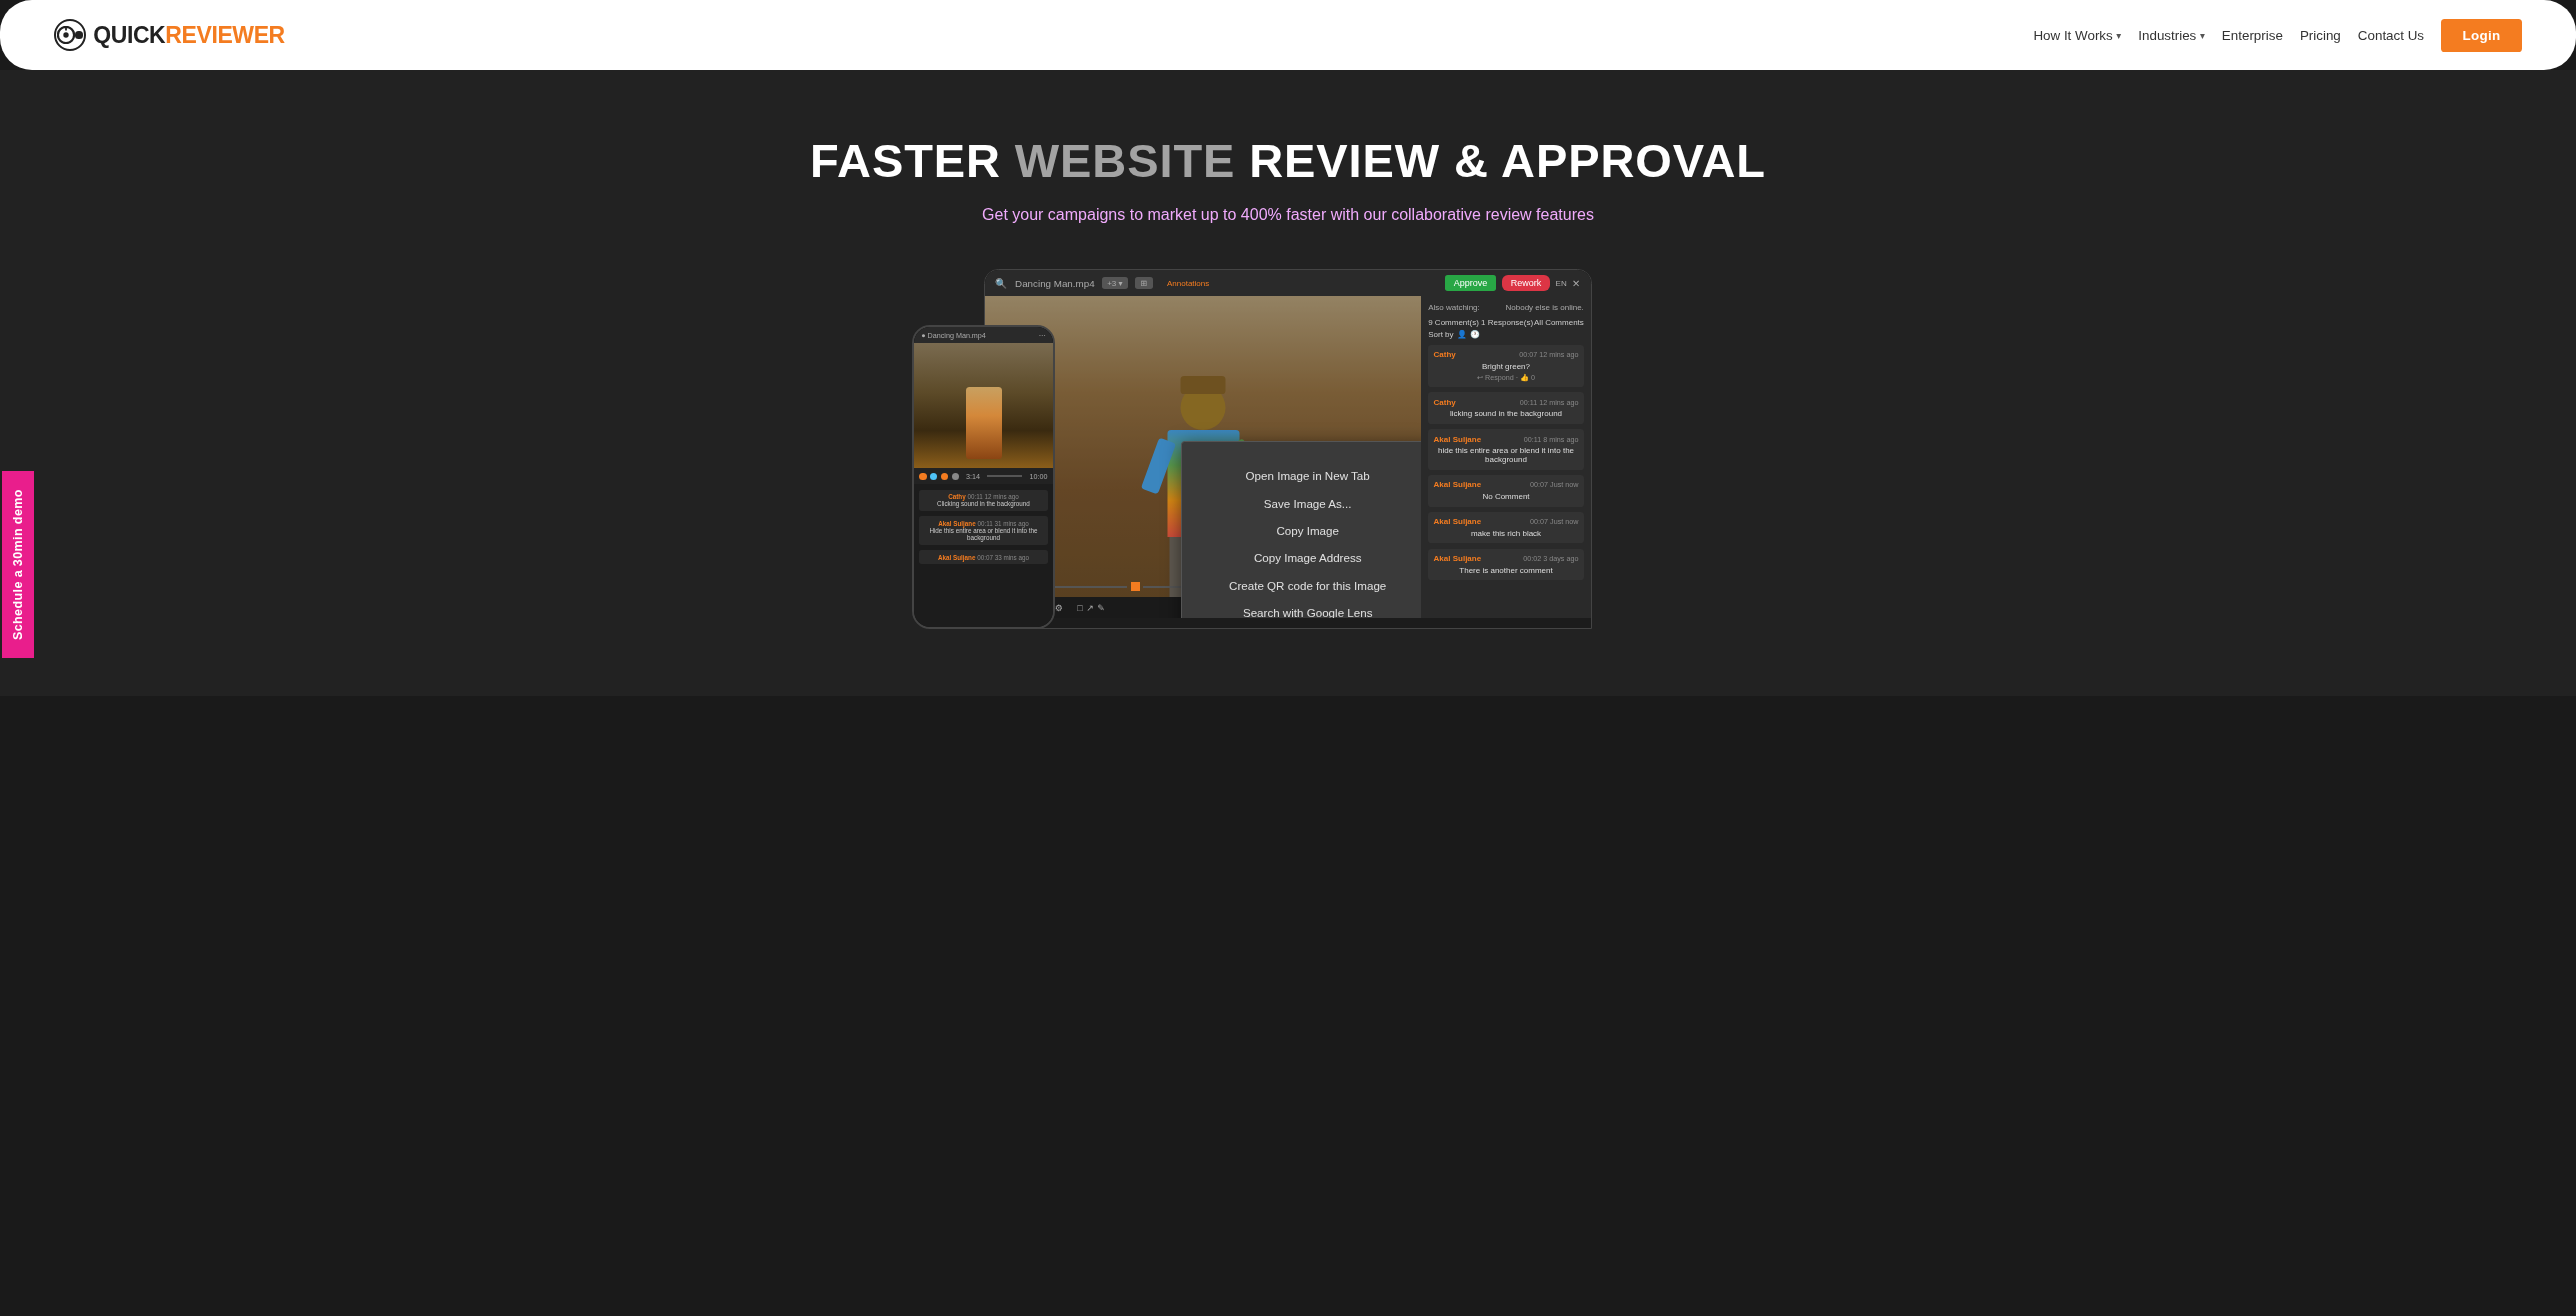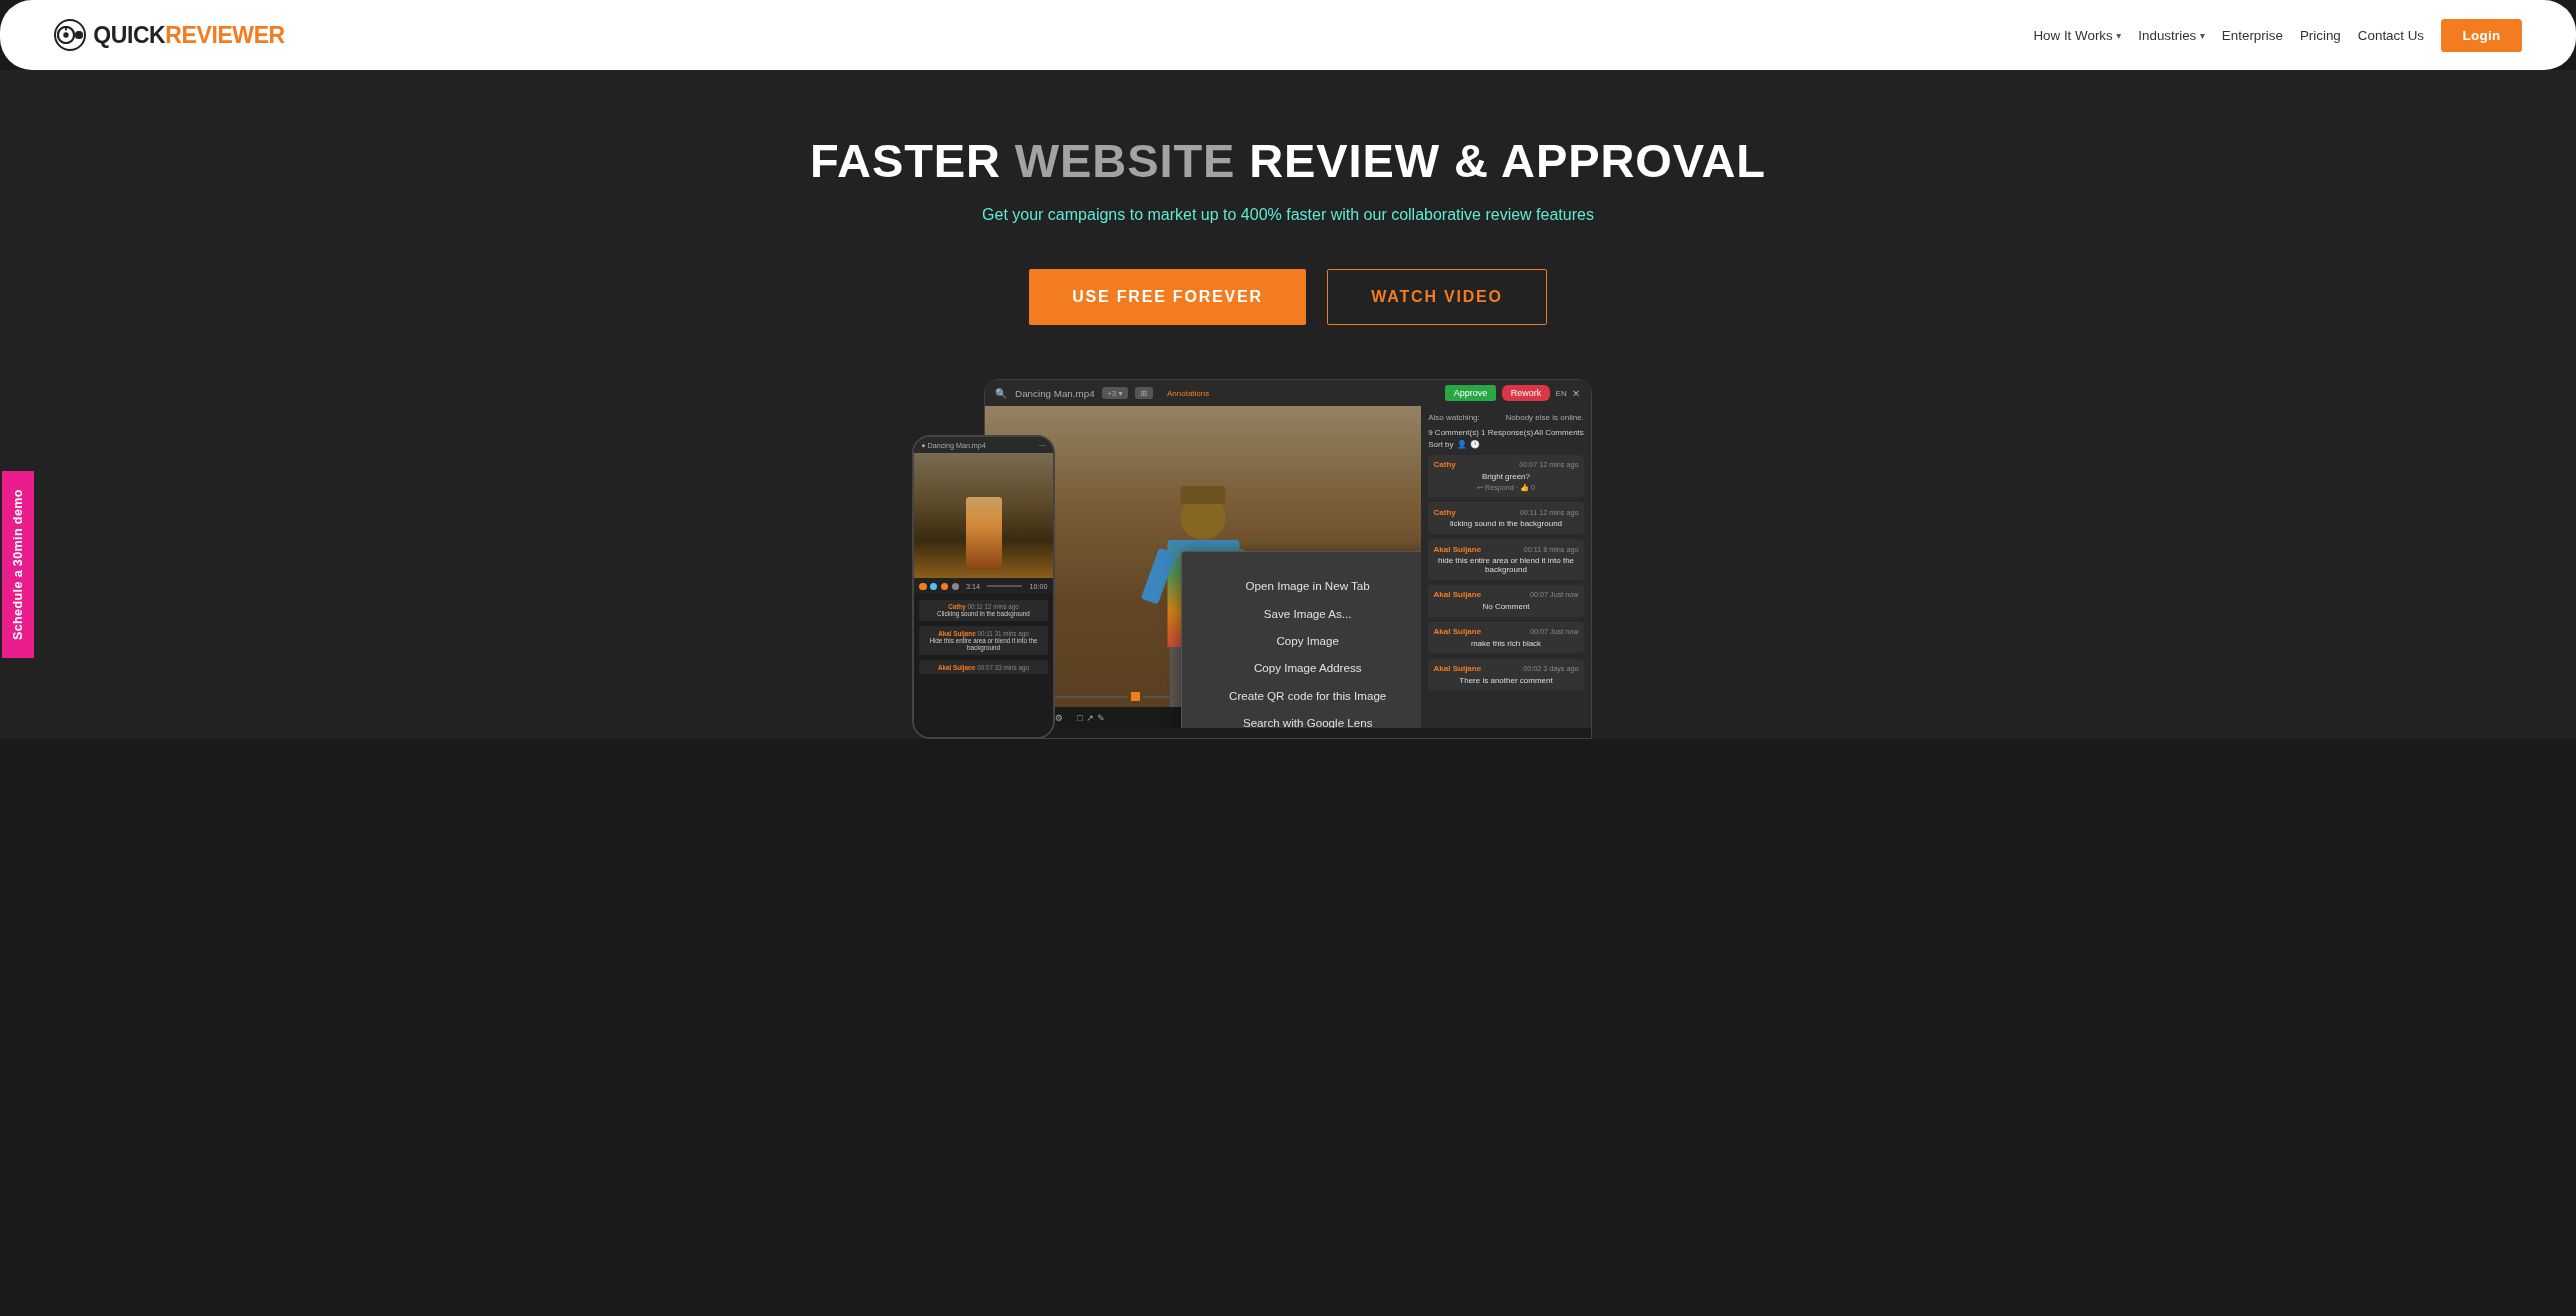--- a/index.html
+++ b/index.html
@@ -119,21 +119,21 @@
       letter-spacing: 0.9px;
       margin-bottom: 18px;
       text-transform: uppercase;
     }
     .hero-title span.highlight {
       color: #a3a3a3;
       text-align: right;
     }
     .hero-subtitle {
       font-size: 16px;
-      color: #5eead4;
+      color: #f0abfc;
       margin-bottom: 45px;
       font-weight: 400;
     }
 
     
     .cta-buttons {
       display: flex;
       justify-content: center;
       gap: 21.5px;
       margin-bottom: 54px;
@@ -408,24 +408,20 @@
     <button class="login-btn">Login</button>
   </nav>
 </header>
 
 <section class="hero">
   <h1 class="hero-title">
     <span>FASTER </span><span class="highlight">WEBSITE</span><span> REVIEW &amp; APPROVAL</span>
   </h1>
   <p class="hero-subtitle">Get your campaigns to market up to 400% faster with our collaborative review features</p>
 
-  <div class="cta-buttons">
-    <button class="btn-primary">USE FREE FOREVER</button>
-    <button class="btn-secondary">WATCH VIDEO</button>
-  </div>
 
   <div class="mockup-area">
 
     <div class="phone">
       <div class="phone-screen">
         <div class="phone-top-bar">
           <span>● Dancing Man.mp4</span>
           <span>···</span>
         </div>
         <div class="phone-video">

